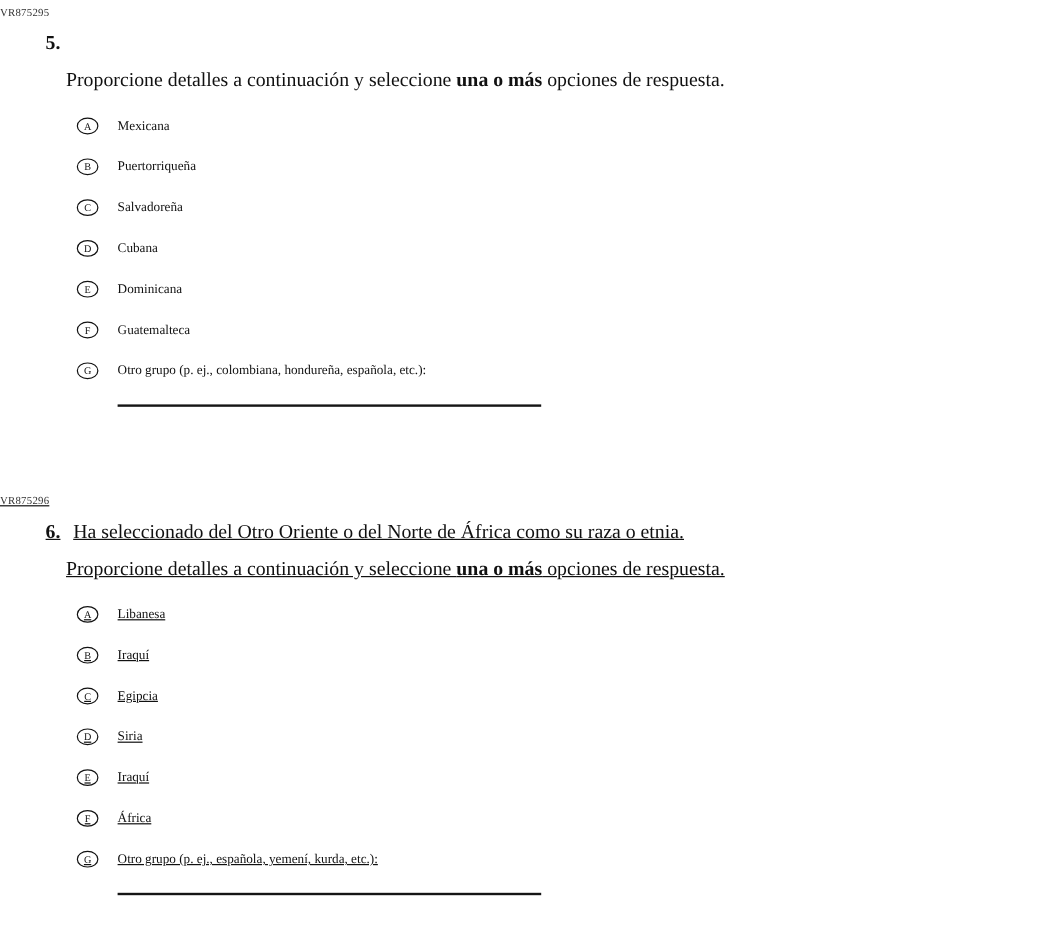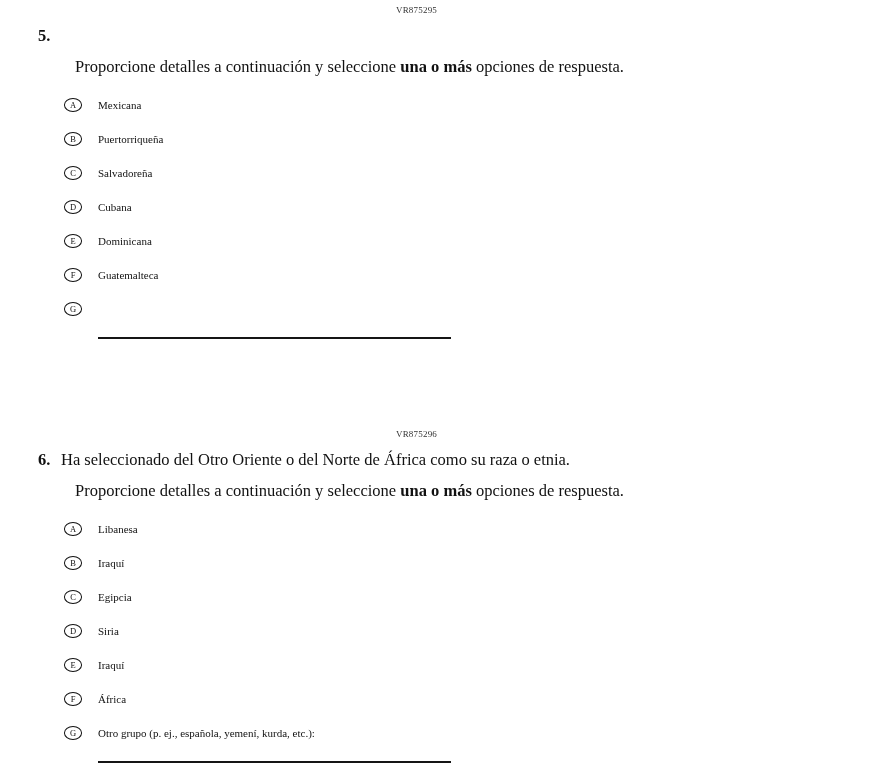--- a/index.html
+++ b/index.html
@@ -14,23 +14,23 @@
     overflow: hidden;
     font-family: "Liberation Serif", serif;
     color: #111111;
   }
   .question-block {
     position: absolute;
     left: 0;
     right: 0;
   }
   .qb-1 { top: 0; }
-  .qb-2 { top: 424px; }
+  .qb-2 { top: 407px; text-decoration: underline; }
   .q-code {
-    text-align: center;
+    text-align: left;
     padding-right: 54px;
     padding-top: 5px;
     font-size: 9px;
     line-height: 10px;
     color: #333333;
     letter-spacing: 0.2px;
   }
   .q-head {
     margin-top: 10px;
     padding-left: 38px;
@@ -38,21 +38,21 @@
     font-size: 16.5px;
     line-height: 21px;
   }
   .q-num {
     font-weight: bold;
     width: 23px;
     flex: 0 0 23px;
   }
   .q-instruction {
     margin-top: 10px;
-    padding-left: 75px;
+    padding-left: 55px;
     font-size: 16.5px;
     line-height: 21px;
   }
   .q-instruction .bold { font-weight: bold; }
   .options {
     margin-top: 11px;
   }
   .option-row {
     height: 34px;
     display: flex;
@@ -117,20 +117,21 @@
       <div class="option-row">
         <span class="bubble">E</span>
         <span class="option-label">Dominicana</span>
       </div>
       <div class="option-row">
         <span class="bubble">F</span>
         <span class="option-label">Guatemalteca</span>
       </div>
       <div class="option-row">
         <span class="bubble">G</span>
+        <span class="option-label">Otro grupo (p. ej., colombiana, hondureña, española, etc.):</span>
       </div>
       <div class="write-line"></div>
     </div>
 </section>
 
 <section class="question-block qb-2">
   <div class="q-code">VR875296</div>
   <div class="q-head">
     <span class="q-num">6.</span>
     <span class="q-text">Ha seleccionado del Otro Oriente o del Norte de África como su raza o etnia.</span>

